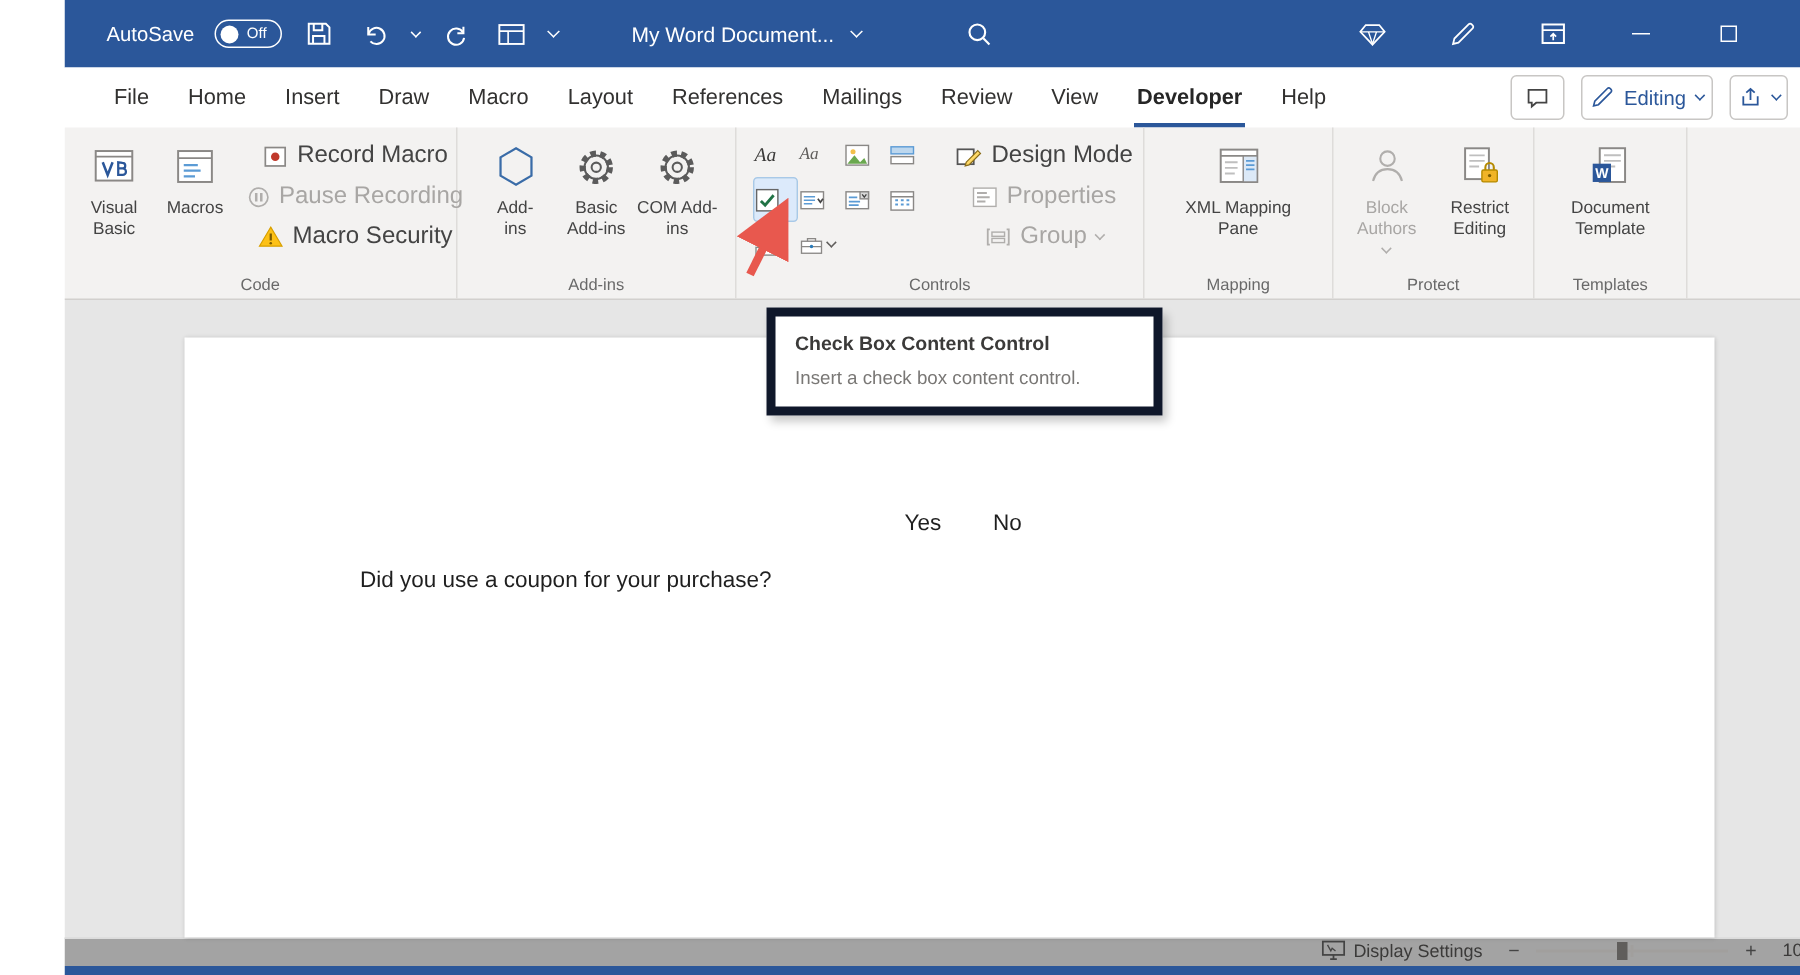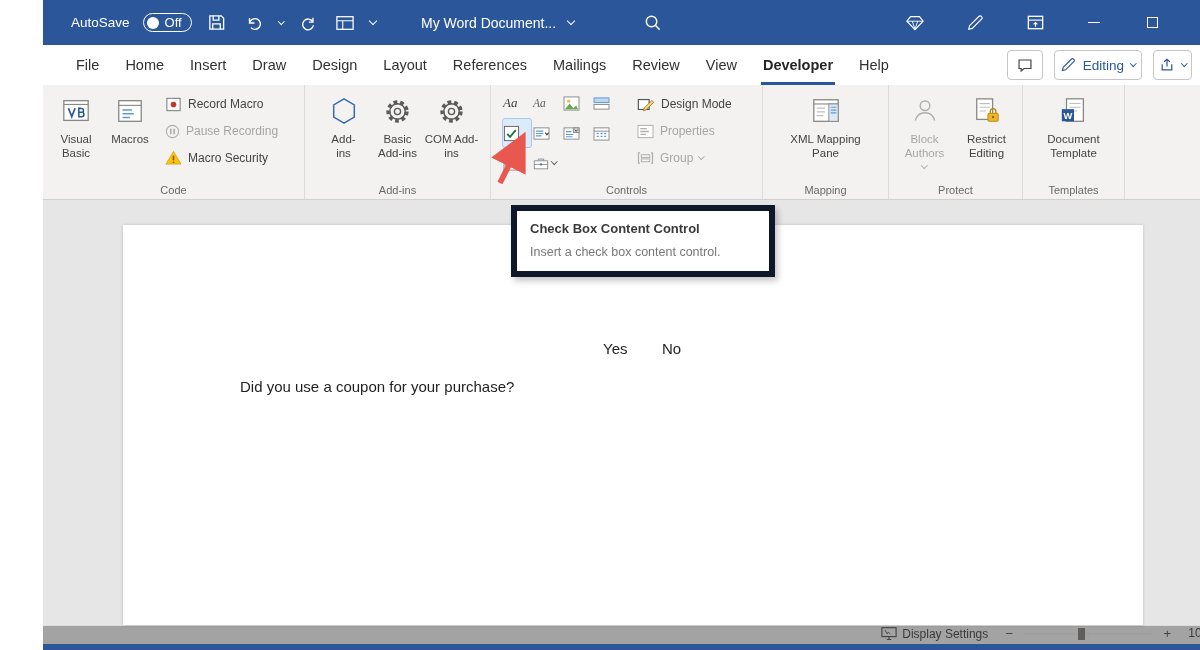--- a/index.html
+++ b/index.html
@@ -3,21 +3,21 @@
 <meta charset="utf-8">
 <style>
 *{margin:0;padding:0;box-sizing:border-box;}
 body{font-family:"Liberation Sans",sans-serif;overflow:hidden;background:#fff;}
 .app{position:relative;width:1200px;height:650px;background:#fff;overflow:hidden;margin-left:43px;}
 
 
 .titlebar{position:relative;height:45px;background:#2b579a;color:#fff;display:flex;align-items:center;}
 .tb-left{display:flex;align-items:center;gap:13px;margin-left:28px;}
 .autosave{font-size:13.5px;}
-.toggle{display:inline-flex;align-items:center;gap:6px;border:1px solid #fff;border-radius:10px;height:19px;padding:0 9px 0 3px;font-size:13px;cursor:pointer;}
+.toggle{display:inline-flex;align-items:center;gap:6px;border:1px solid #fff;border-radius:10px;height:19px;padding:0 9px 0 3px;font-size:10px;cursor:pointer;}
 .knob{width:12px;height:12px;border-radius:50%;background:#fff;}
 .tbicon{display:inline-flex;align-items:center;justify-content:center;width:24px;height:26px;cursor:pointer;}
 .chev{width:6px;height:6px;border-right:1.4px solid currentColor;border-bottom:1.4px solid currentColor;transform:rotate(45deg);display:inline-block;margin-top:-3px;}
 .chev.sm{width:4.5px;height:4.5px;}
 .doc-title{position:absolute;left:378px;top:0;height:45px;display:flex;align-items:center;gap:12px;font-size:14px;cursor:pointer;}
 .search-pos{position:absolute;left:600px;top:13px;}
 .tb-right{position:absolute;right:0;top:0;height:45px;display:flex;align-items:center;gap:36px;padding-right:22px;}
 .winbtn{display:inline-flex;align-items:center;justify-content:center;width:22px;height:22px;cursor:pointer;}
 .win-min{width:12px;border-top:1.6px solid #fff;display:inline-block;}
 .win-max{width:11px;height:11px;border:1.4px solid #fff;display:inline-block;}
@@ -37,21 +37,21 @@
 .group{position:relative;height:100%;border-right:1px solid #dedcda;flex:none;}
 .grouplabel{position:absolute;bottom:3px;left:0;right:0;text-align:center;font-size:11px;color:#696969;}
 .bigrow{display:flex;padding:3px 2px 0 6px;}
 .bigrow.center{justify-content:center;padding-left:2px;}
 .bigbtn{width:54px;display:flex;flex-direction:column;align-items:center;padding-top:5px;font-size:11.5px;color:#444;text-align:center;line-height:1.25;border-radius:2px;cursor:pointer;}
 .bigbtn.wide{width:84px;}
 .bigbtn.mid{width:62px;}
 .bigbtn .bicon{height:36px;display:flex;align-items:center;justify-content:center;margin-bottom:3px;}
 .bigbtn .narrow{max-width:32px;}
 .smalllist{position:absolute;display:flex;flex-direction:column;gap:3px;}
-.smallbtn{display:flex;align-items:center;gap:6px;height:24px;font-size:12px;color:#444;padding:0 4px;border-radius:2px;cursor:pointer;white-space:nowrap;}
+.smallbtn{display:flex;align-items:center;gap:6px;height:24px;font-size:16px;color:#444;padding:0 4px;border-radius:2px;cursor:pointer;white-space:nowrap;justify-content:center;}
 .gray{color:#a8a6a4 !important;}
 .ctlgrid{position:absolute;left:12px;top:4px;display:grid;grid-template-columns:repeat(4,28px);grid-auto-rows:28px;gap:2px;}
 .ctl{display:flex;align-items:center;justify-content:flex-start;border-radius:2px;cursor:pointer;font-style:italic;}
 .ctl.hl{background:#dceafb;outline:1px solid #a8c9e8;}
 .ctl-aa{font-size:13px;color:#3b3a39;font-family:"Liberation Serif",serif;}
 .ctl-aa.small{font-size:11.5px;color:#605e5c;}
 .legacy-wrap{display:flex;align-items:center;gap:3px;grid-column:2 / span 2;}
 .chev.dark{border-color:#605e5c;}
 .ribbon-end{flex:1;position:relative;}
 .collapse-chev{position:absolute;right:16px;bottom:9px;width:7px;height:7px;border-right:1.5px solid #605e5c;border-bottom:1.5px solid #605e5c;transform:rotate(-135deg);cursor:pointer;}
@@ -161,21 +161,21 @@
           </svg>
         </span>
     </div>
   </div>
 
   <div class="menubar">
     <span class="tab">File</span>
     <span class="tab">Home</span>
     <span class="tab">Insert</span>
     <span class="tab">Draw</span>
-    <span class="tab">Design</span>
+    <span class="tab">Macro</span>
     <span class="tab">Layout</span>
     <span class="tab">References</span>
     <span class="tab">Mailings</span>
     <span class="tab">Review</span>
     <span class="tab">View</span>
     <span class="tab active">Developer</span>
     <span class="tab">Help</span>
     <div class="mb-right">
       <span class="mb-btn" style="width:36px;justify-content:center;padding:0;">
           <svg width="18" height="17" viewBox="0 0 20 20">

